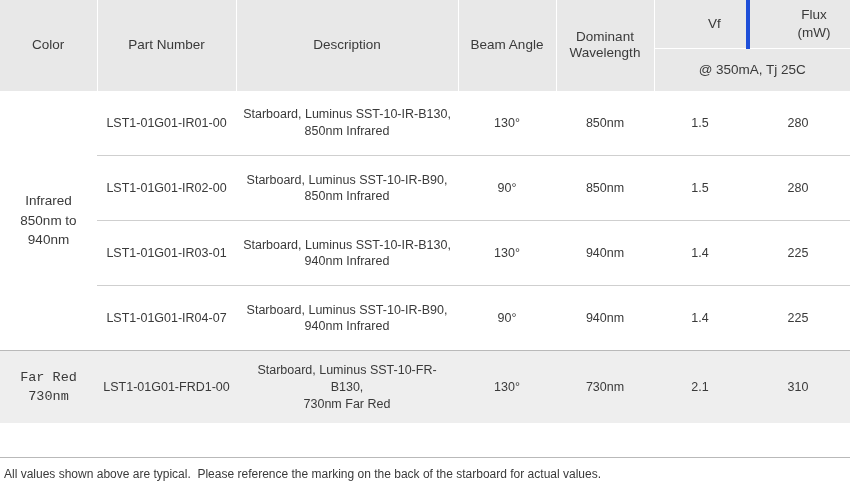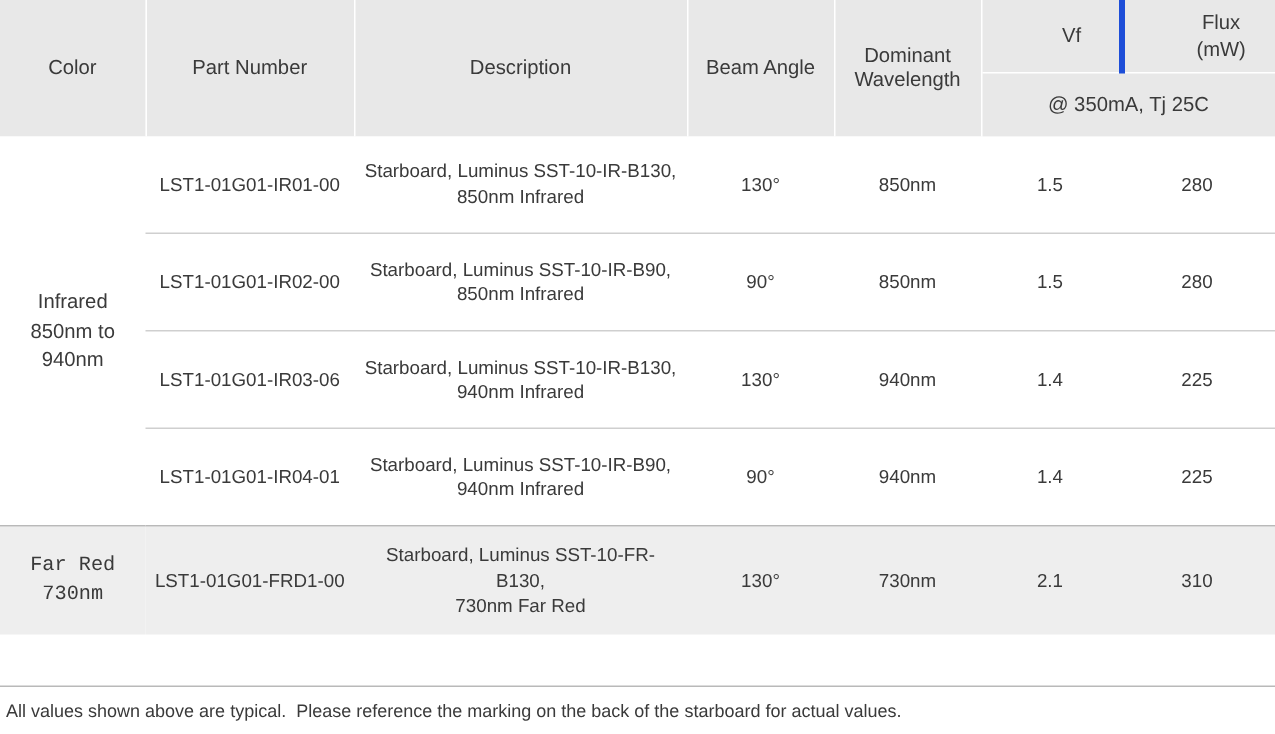--- a/index.html
+++ b/index.html
@@ -163,30 +163,30 @@
       <tr class="ir-row">
         <td class="inner-sep">LST1-01G01-IR02-00</td>
         <td class="inner-sep desc" style="white-space:pre-line">Starboard, Luminus SST-10-IR-B90,
 850nm Infrared</td>
         <td class="inner-sep">90°</td>
         <td class="inner-sep">850nm</td>
         <td class="inner-sep">1.5</td>
         <td class="inner-sep">280</td>
       </tr>
       <tr class="ir-row">
-        <td class="inner-sep">LST1-01G01-IR03-06</td>
+        <td class="inner-sep">LST1-01G01-IR03-01</td>
         <td class="inner-sep desc" style="white-space:pre-line">Starboard, Luminus SST-10-IR-B130,
 940nm Infrared</td>
         <td class="inner-sep">130°</td>
         <td class="inner-sep">940nm</td>
         <td class="inner-sep">1.4</td>
         <td class="inner-sep">225</td>
       </tr>
       <tr class="ir-row">
-        <td class="inner-sep">LST1-01G01-IR04-01</td>
+        <td class="inner-sep">LST1-01G01-IR04-07</td>
         <td class="inner-sep desc" style="white-space:pre-line">Starboard, Luminus SST-10-IR-B90,
 940nm Infrared</td>
         <td class="inner-sep">90°</td>
         <td class="inner-sep">940nm</td>
         <td class="inner-sep">1.4</td>
         <td class="inner-sep">225</td>
       </tr>
 
       <tr class="group-sep">
         <td colspan="7"></td>

